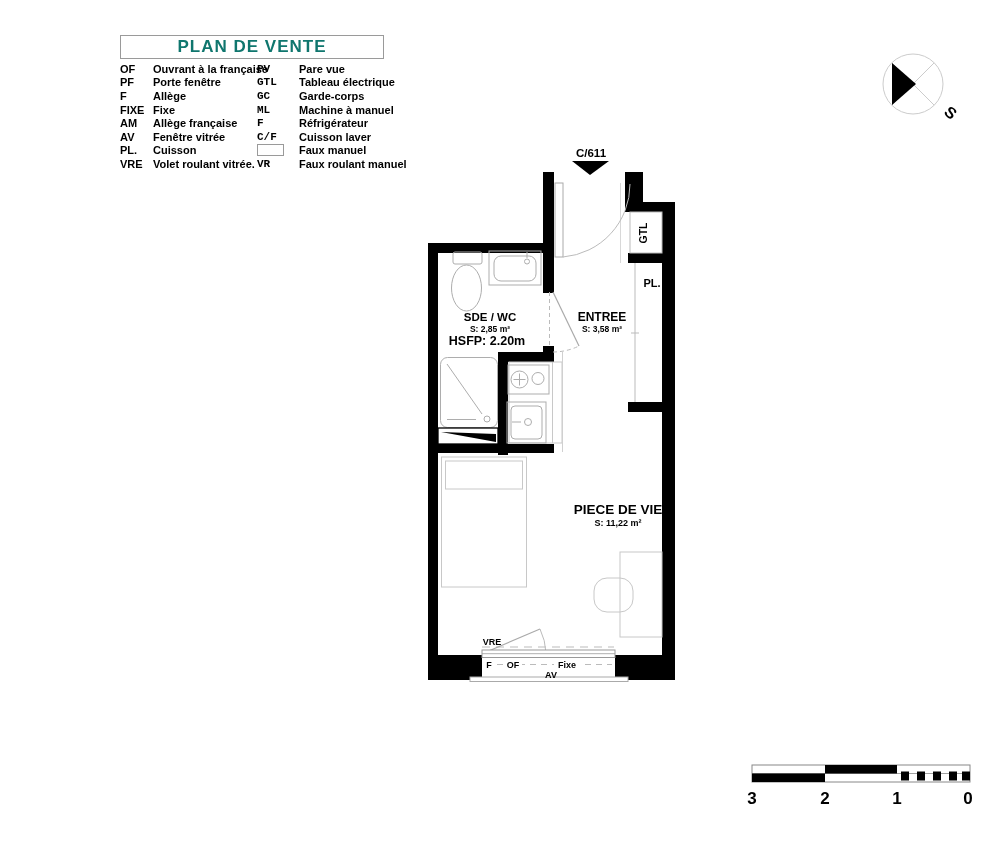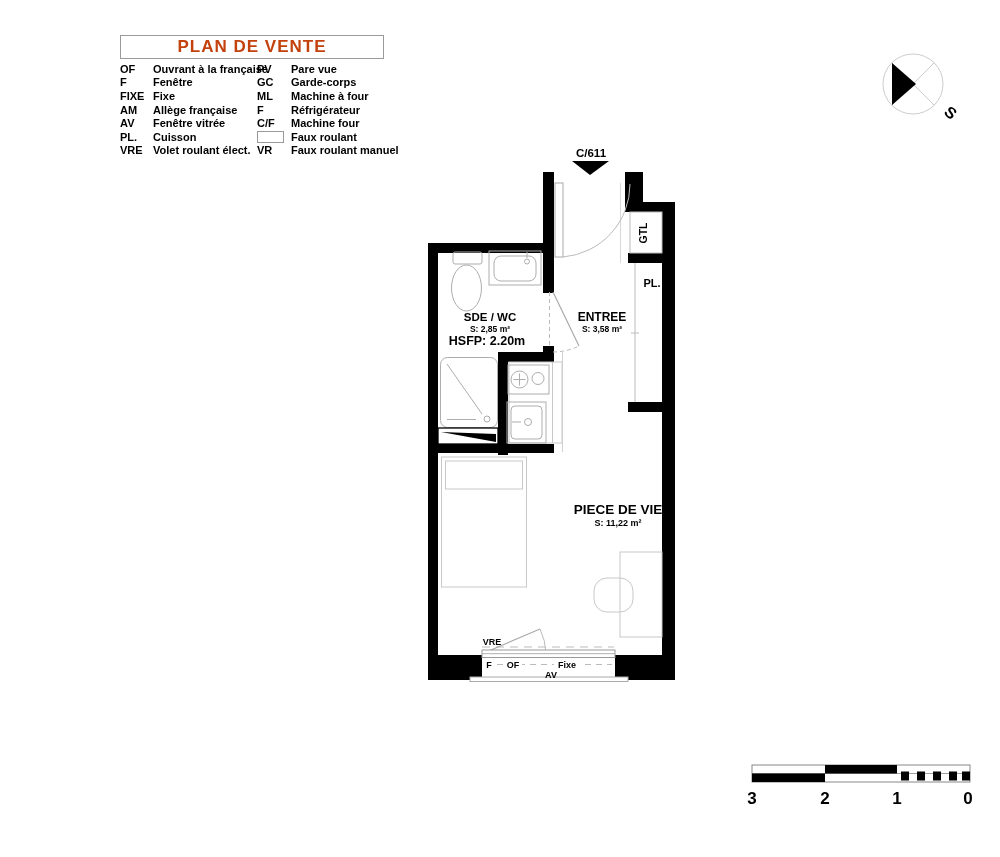--- a/index.html
+++ b/index.html
@@ -2,27 +2,27 @@
 <html><head>
 <meta charset="utf-8">
 <style>
   html,body{margin:0;padding:0;background:#fff;}
   .canvas{position:relative;width:1000px;height:857px;background:#fff;overflow:hidden;
           font-family:"Liberation Sans",sans-serif;}
   .plan-svg{position:absolute;left:0;top:0;}
   
   .legend{position:absolute;left:120px;top:35px;width:264px;}
   .legend-title{border:1px solid #9a9a9a;height:22px;line-height:22px;text-align:center;
-                font-size:17px;font-weight:bold;letter-spacing:1px;color:#c2410c;}
+                font-size:17px;font-weight:bold;letter-spacing:1px;color:#0f766e;}
   .legend-rows{margin-top:3px;}
   .legend-row{display:flex;height:13.6px;font-size:11px;font-weight:bold;color:#000;
               white-space:nowrap;align-items:center;}
   .c-abbr1{width:33px;flex:none;}
   .c-lab1{width:104px;flex:none;}
-  .c-abbr2{width:34px;flex:none;}
+  .c-abbr2{width:42px;flex:none;font-family:Liberation Mono, monospace;}
   .c-lab2{flex:1;}
   .swatch{display:inline-block;width:25px;height:10px;border:1px solid #9a9a9a;background:#fff;
           vertical-align:middle;}
   
   text{font-family:"Liberation Sans",sans-serif;font-weight:bold;fill:#000;}
   .fx{stroke:#adadad;fill:none;stroke-width:1;}
   .fx2{stroke:#c8c8c8;fill:none;stroke-width:1;}
   .arc{stroke:#bbbbbb;fill:none;stroke-width:1;}
   .wall{fill:#000;}
 </style>
@@ -34,52 +34,58 @@
   <div class="legend">
     <div class="legend-title">PLAN DE VENTE</div>
     <div class="legend-rows">
       <div class="legend-row">
         <span class="c-abbr1">OF</span>
         <span class="c-lab1">Ouvrant à la française</span>
         <span class="c-abbr2">PV</span>
         <span class="c-lab2">Pare vue</span>
       </div>
       <div class="legend-row">
+        <span class="c-abbr1">PF</span>
+        <span class="c-lab1">Porte fenêtre</span>
+        <span class="c-abbr2">GTL</span>
+        <span class="c-lab2">Tableau électrique</span>
+      </div>
+      <div class="legend-row">
         <span class="c-abbr1">F</span>
-        <span class="c-lab1">Fenêtre</span>
+        <span class="c-lab1">Allège</span>
         <span class="c-abbr2">GC</span>
         <span class="c-lab2">Garde-corps</span>
       </div>
       <div class="legend-row">
         <span class="c-abbr1">FIXE</span>
         <span class="c-lab1">Fixe</span>
         <span class="c-abbr2">ML</span>
-        <span class="c-lab2">Machine à four</span>
+        <span class="c-lab2">Machine à manuel</span>
       </div>
       <div class="legend-row">
         <span class="c-abbr1">AM</span>
         <span class="c-lab1">Allège française</span>
         <span class="c-abbr2">F</span>
         <span class="c-lab2">Réfrigérateur</span>
       </div>
       <div class="legend-row">
         <span class="c-abbr1">AV</span>
         <span class="c-lab1">Fenêtre vitrée</span>
         <span class="c-abbr2">C/F</span>
-        <span class="c-lab2">Machine four</span>
+        <span class="c-lab2">Cuisson laver</span>
       </div>
       <div class="legend-row">
         <span class="c-abbr1">PL.</span>
         <span class="c-lab1">Cuisson</span>
         <span class="c-abbr2"><span class="swatch"></span></span>
-        <span class="c-lab2">Faux roulant</span>
+        <span class="c-lab2">Faux manuel</span>
       </div>
       <div class="legend-row">
         <span class="c-abbr1">VRE</span>
-        <span class="c-lab1">Volet roulant élect.</span>
+        <span class="c-lab1">Volet roulant vitrée.</span>
         <span class="c-abbr2">VR</span>
         <span class="c-lab2">Faux roulant manuel</span>
       </div>
     </div>
   </div>
 
   <svg class="plan-svg" width="1000" height="857" viewBox="0 0 1000 857">
 
     <g>
       <circle cx="913" cy="84" r="30" fill="none" stroke="#cccccc" stroke-width="1"></circle>

